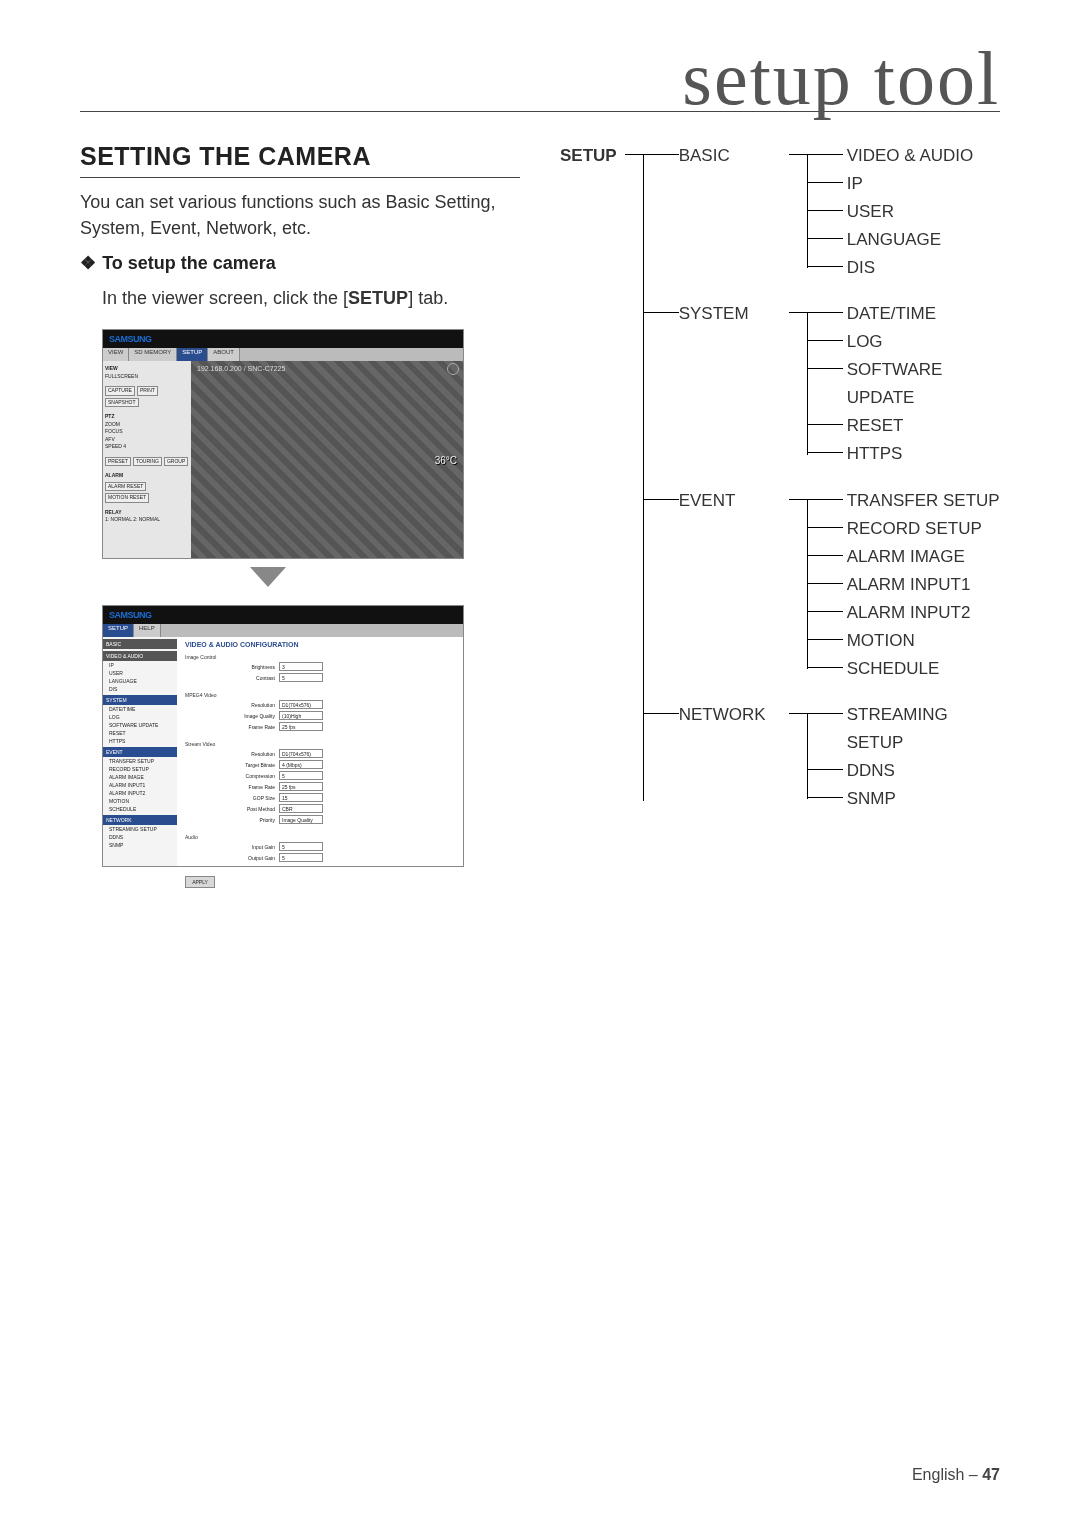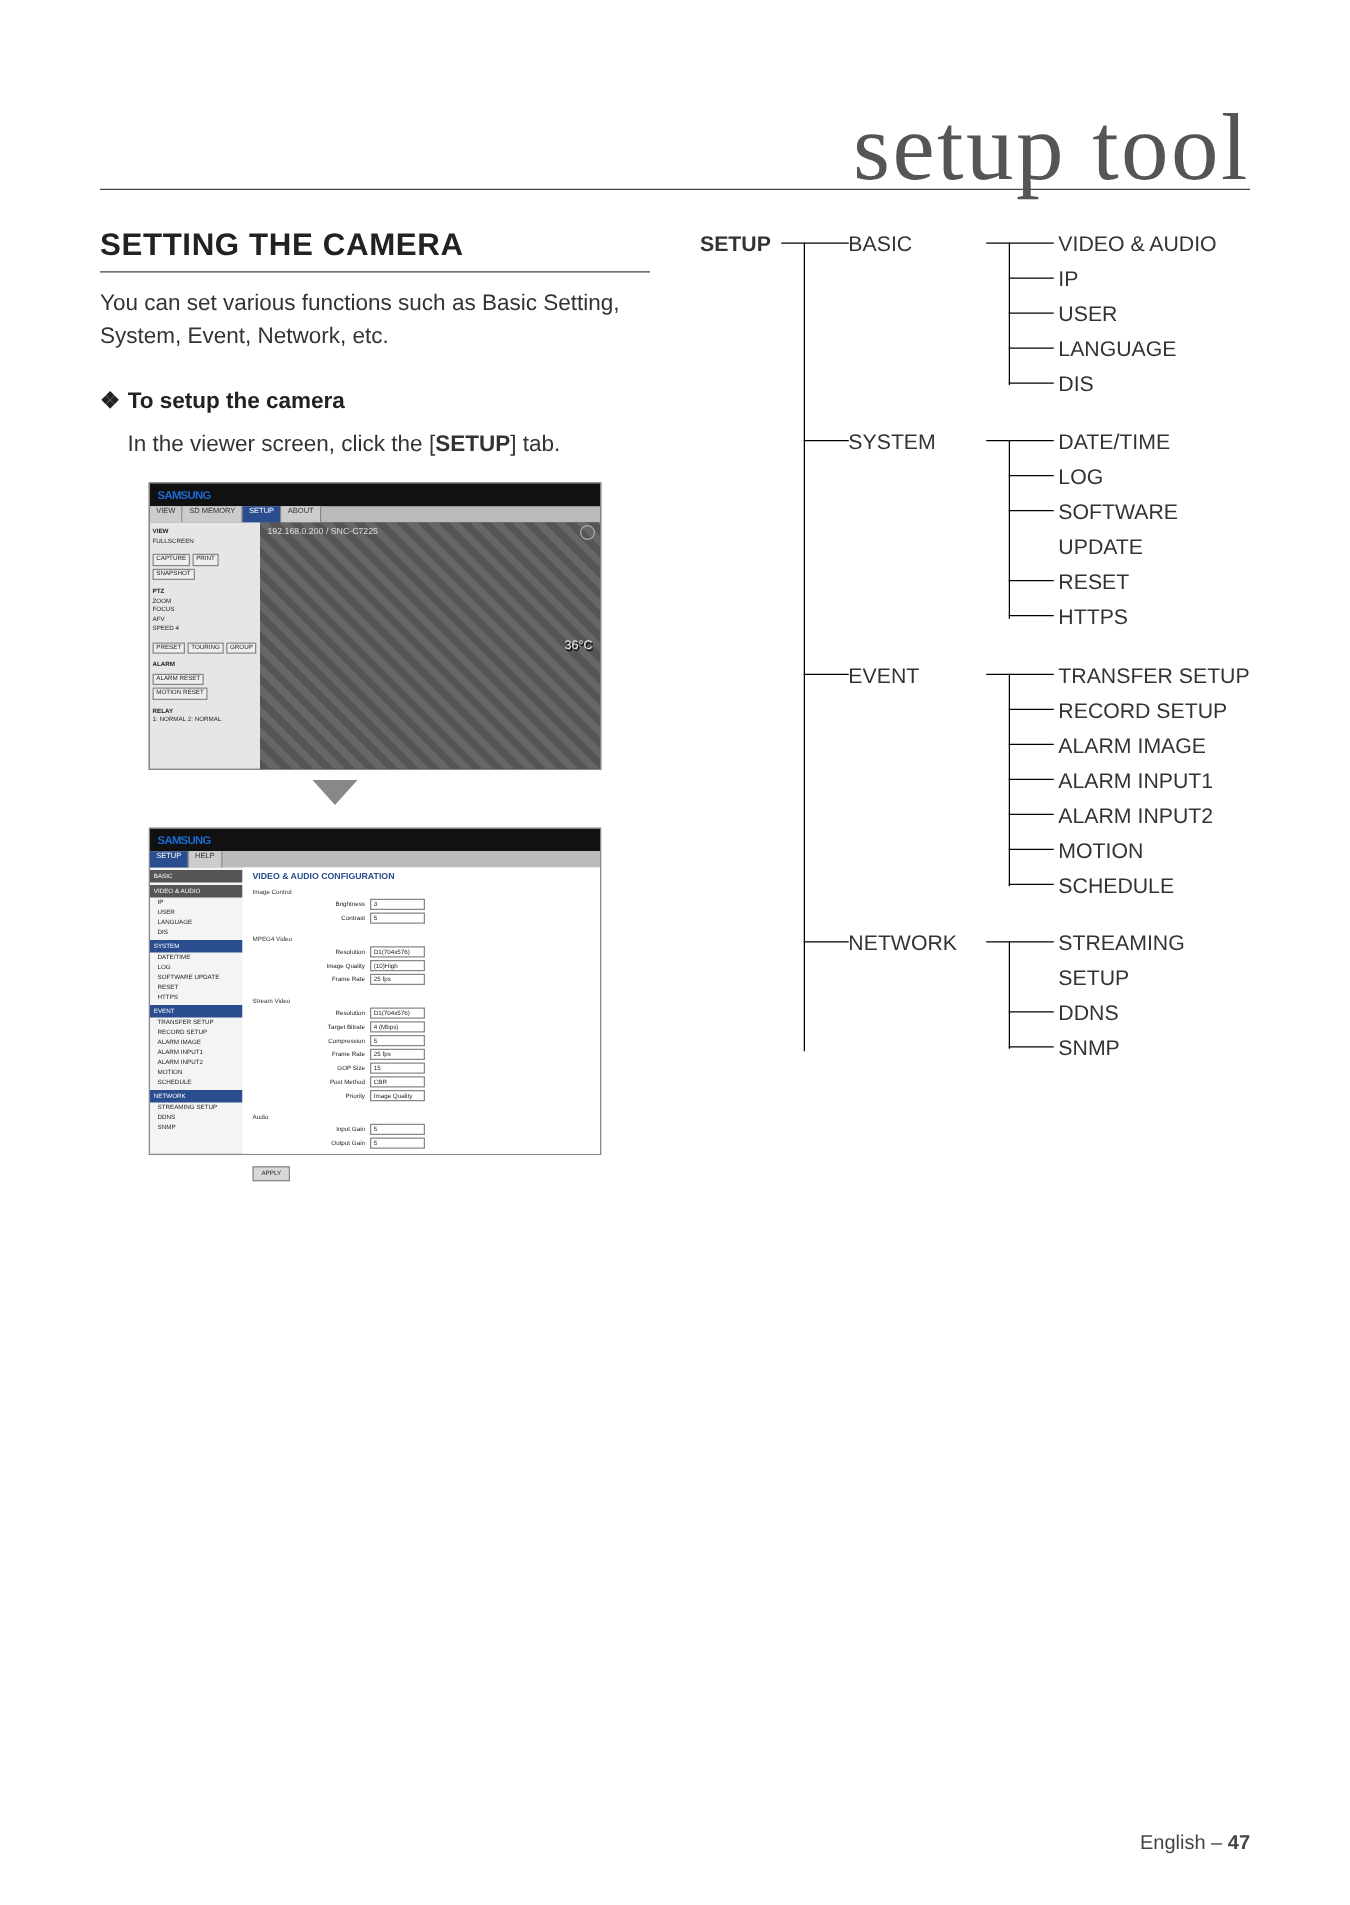--- a/index.html
+++ b/index.html
@@ -7,21 +7,21 @@
     padding: 0;
     background: #fff;
     font-family: Arial, Helvetica, sans-serif;
     color: #222;
   }
   .page {
     width: 1080px;
     height: 1524px;
     position: relative;
     box-sizing: border-box;
-    padding: 80px 80px 40px 80px;
+    padding: 40px 80px 40px 80px;
   }
   .header-rule {
     border-bottom: 1px solid #444;
     display: flex;
     justify-content: flex-end;
     align-items: flex-end;
   }
   .header-title {
     font-family: "Times New Roman", Georgia, serif;
     font-weight: 100;
@@ -49,37 +49,37 @@
   }
   .body-text {
     font-size: 18px;
     line-height: 1.45;
     color: #333;
     margin-top: 11px;
   }
   .sub-title {
     font-weight: bold;
     font-size: 18px;
-    margin-top: 28px;
+    margin-top: 11px;
     margin-bottom: 8px;
   }
   .diamond {
     display: inline-block;
     margin-right: 6px;
   }
   .indent {
     margin-left: 22px;
   }
   .strong {
     font-weight: bold;
   }
   .screenshot {
     border: 1px solid #888;
     background: #eee;
-    margin-left: 39px;
+    margin-left: 22px;
     margin-top: 18px;
     margin-bottom: 8px;
     width: 360px;
   }
   .screenshot.top {
     height: 228px;
     background: #333;
     position: relative;
   }
   .screenshot.bottom {

